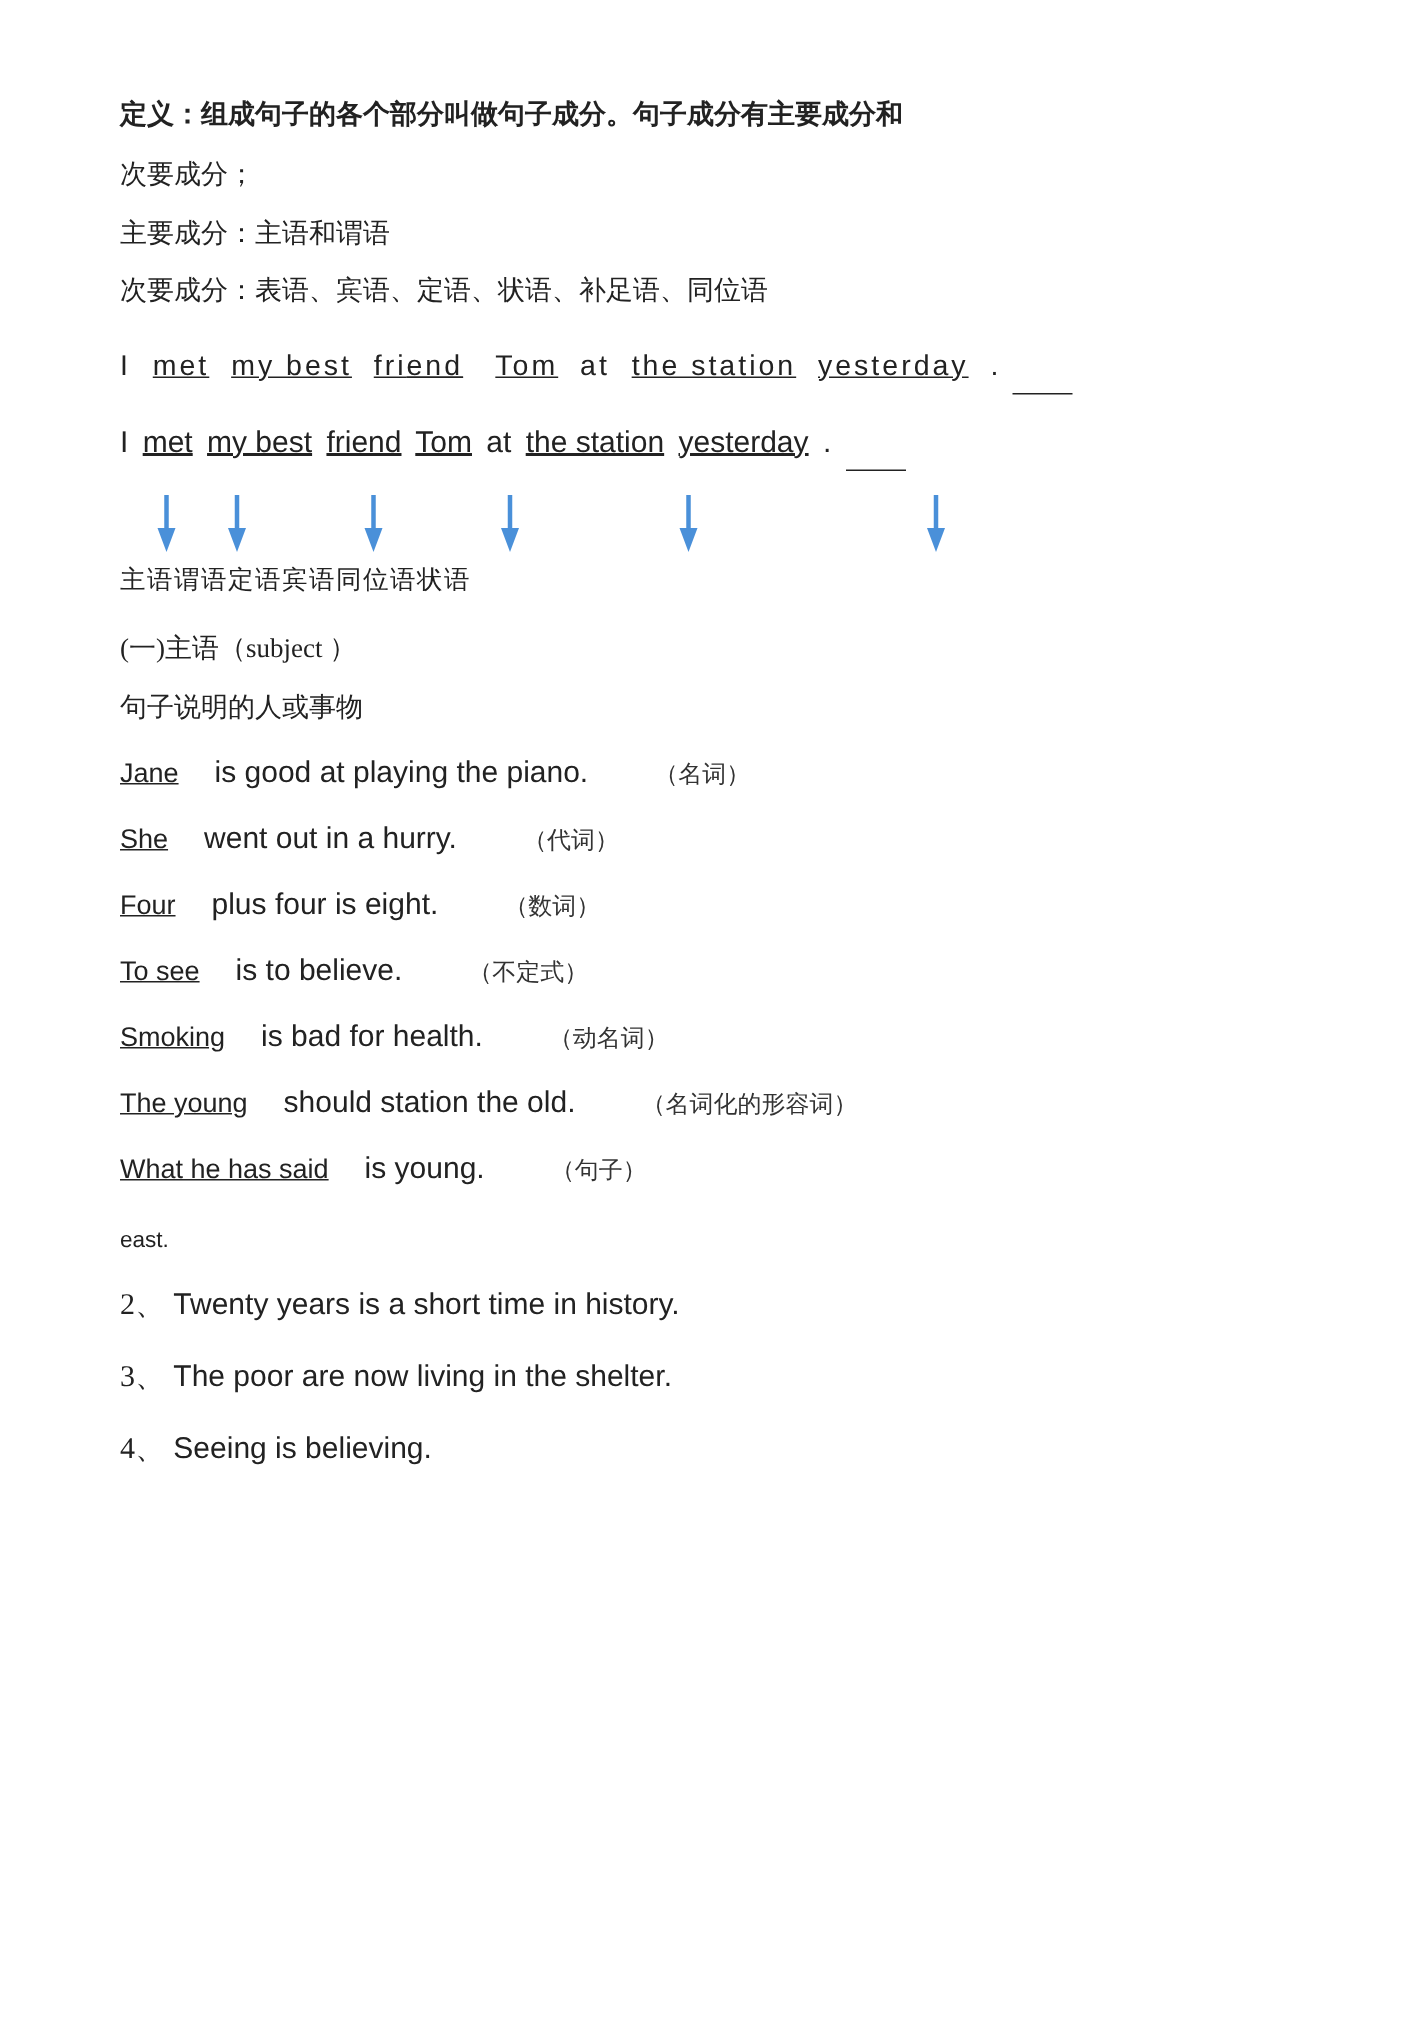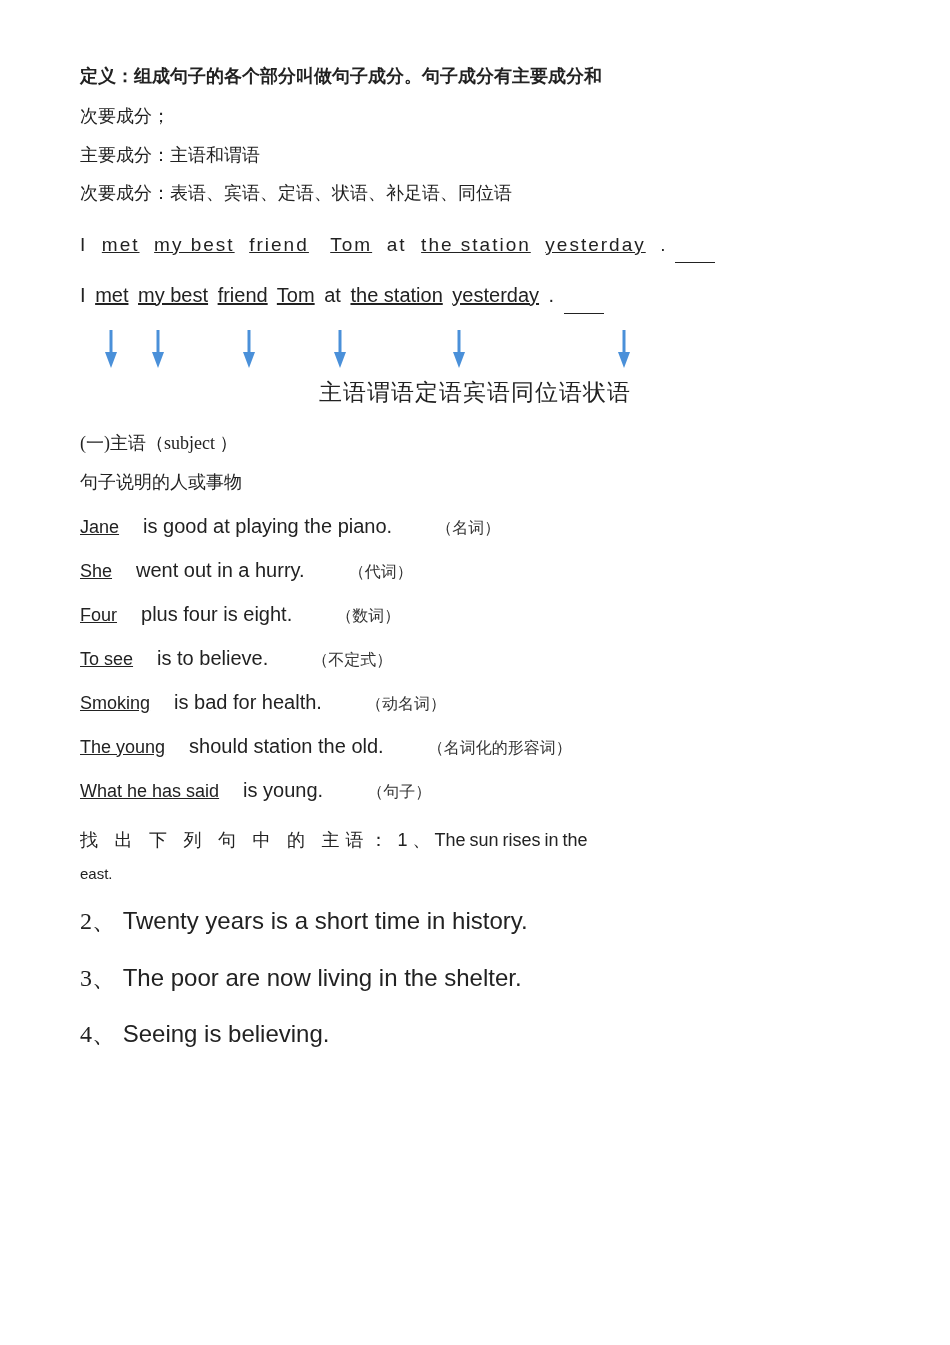--- a/index.html
+++ b/index.html
@@ -47,21 +47,21 @@
       color: #333;
       margin-left: 20px;
     }
     .underline-word {
       text-decoration: underline;
       font-family: Arial, sans-serif;
     }
     
     .exercise-line {
       margin-bottom: 12px;
-      font-size: 24px;
+      font-size: 20px;
       font-family: Arial, sans-serif;
     }
     
     .find-line {
       display: flex;
       flex-wrap: wrap;
       align-items: baseline;
       margin-bottom: 4px;
       font-size: 18px;
       gap: 0;
@@ -160,21 +160,21 @@
   <div style="width:60px;"></div>
 
   <div style="width:100px; display:flex; justify-content:center;">
     <svg width="18" height="40" viewBox="0 0 18 40">
       <line x1="9" y1="0" x2="9" y2="28" stroke="#4a90d9" stroke-width="3"></line>
       <polygon points="9,38 3,22 15,22" fill="#4a90d9"></polygon>
     </svg>
   </div>
 </div>
 
-<div style="font-size:23px; margin-bottom:14px; letter-spacing:1px; font-family:'SimSun',serif;text-align:center;">
+<div style="font-size:17px; margin-bottom:14px; letter-spacing:1px; font-family:'SimSun',serif;">
   <span>主语谓语定语宾语同位语状语</span>
 </div>
 
 <div class="subject-section">
   <div style="margin-bottom:6px; font-size:18px; font-family:'SimSun',serif;">
     <span>(一)主语（subject ）</span>
   </div>
   <div style="margin-bottom:10px; font-size:18px; font-family:'SimSun',serif;">
     <span>句子说明的人或事物</span>
   </div>
@@ -211,29 +211,20 @@
   </div>
   <div class="example-line">
     <span class="underline-word">What he has said</span>
     <span class="example-text"> is young.</span>
     <span class="example-note">（句子）</span>
   </div>
 </div>
 
 <div style="margin-top:16px;">
 
-  <div class="find-line" style="margin-bottom:4px; font-size:18px; flex-wrap:wrap; align-items:baseline;">
-    <span class="cn-part" style="font-family:'SimSun',serif; letter-spacing:6px; margin-right:4px;">找 出 下 列 句 中 的 主语：</span>
-    <span style="font-family:Arial,sans-serif; margin-right:4px;">1 、</span>
-    <span style="font-family:Arial,sans-serif; margin-right:4px;">The</span>
-    <span style="font-family:Arial,sans-serif; margin-right:4px;">sun</span>
-    <span style="font-family:Arial,sans-serif; margin-right:4px;">rises</span>
-    <span style="font-family:Arial,sans-serif; margin-right:4px;">in</span>
-    <span style="font-family:Arial,sans-serif; margin-right:4px;">the</span>
-  </div>
   <div style="margin-bottom:12px; font-size:15px; font-family:Liberation Sans, sans-serif;">
     <span>east.</span>
   </div>
 
   <div class="exercise-line">
     <span style="font-family:'SimSun',serif;">2、</span>
     <span>Twenty years is a short time in history.</span>
   </div>
   <div class="exercise-line">
     <span style="font-family:'SimSun',serif;">3、</span>

